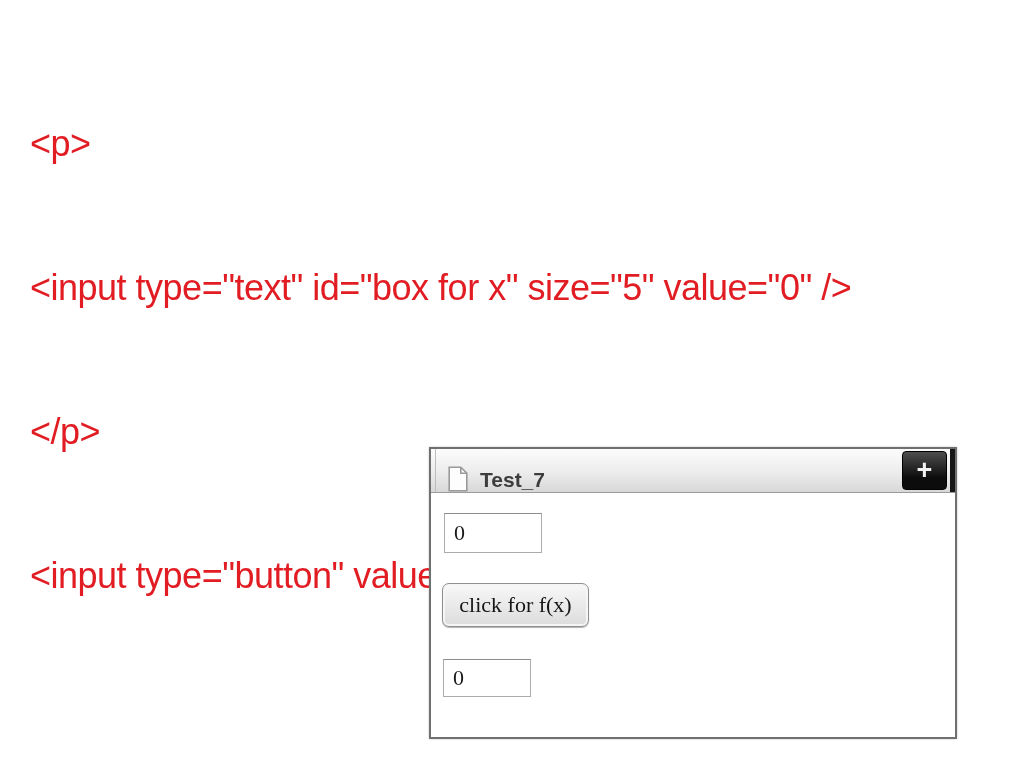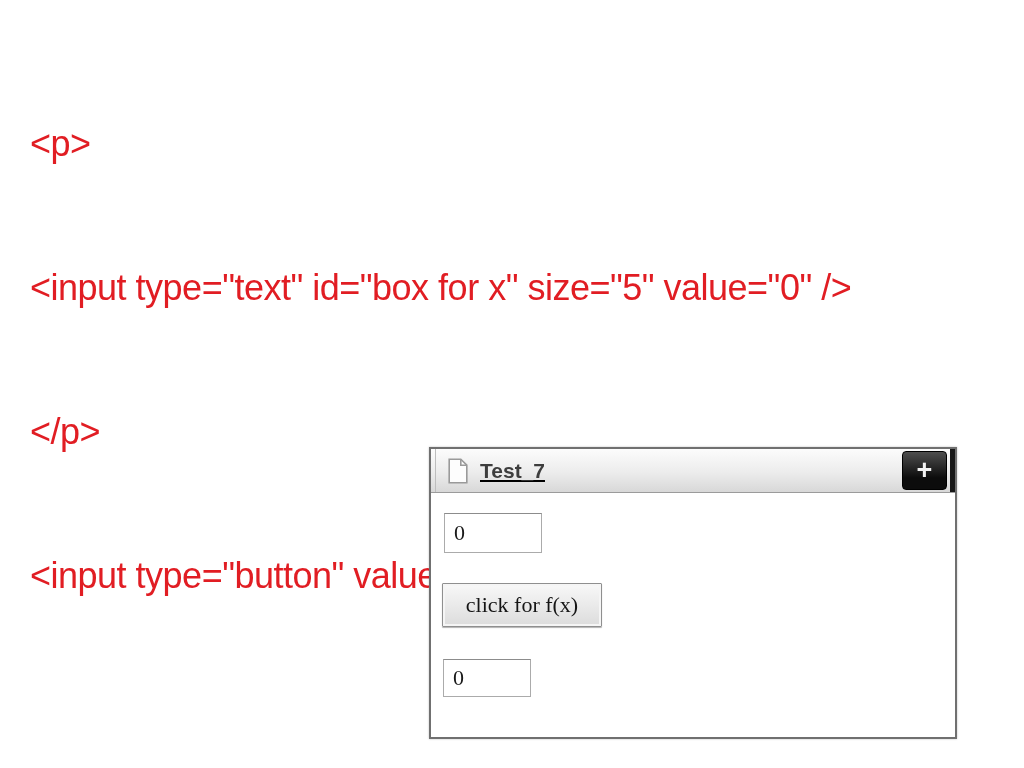--- a/index.html
+++ b/index.html
@@ -21,21 +21,21 @@
     border:2px solid #707070;background:#ffffff;box-sizing:border-box;
     box-shadow:0 0 2px rgba(0,0,0,.25);
   }
   .tabbar{
     position:absolute;left:0;top:0;right:0;height:44px;
     background:linear-gradient(#fcfcfc,#ececec 55%,#d8d8d8);
     border-bottom:1px solid #9b9b9b;box-sizing:border-box;
   }
   .tab{
     position:absolute;left:4px;top:0;bottom:0;right:60px;
-    border-left:1px solid #bdbdbd;display:flex;align-items:center;text-decoration:underline;
+    border-left:1px solid #bdbdbd;display:flex;align-items:flex-end;
   }
   .page-icon{margin-left:12px;display:block;}
   .tab-label{
     margin-left:12px;font-size:21px;font-weight:700;color:#3d3d3d;
     font-family:"Liberation Sans",sans-serif;letter-spacing:0;
   }
   .newtab-btn{
     position:absolute;right:8px;top:2px;width:45px;height:39px;
     background:linear-gradient(#4e4e4e,#0c0c0c 70%);
     border:1px solid #000;border-radius:4px;box-sizing:border-box;
@@ -49,22 +49,22 @@
   .content{position:absolute;left:0;top:44px;right:0;bottom:0;background:#fff;}
   .mock-input{
     position:absolute;box-sizing:border-box;
     border:1px solid #ababab;border-top-color:#8c8c8c;background:#fff;
     font-family:"Liberation Serif",serif;font-size:22px;color:#1a1a1a;
     padding:0 0 0 9px;outline:none;
   }
   .input-x{left:13px;top:20px;width:98px;height:40px;}
   .input-fx{left:12px;top:166px;width:88px;height:38px;}
   .mock-button{
-    position:absolute;left:11px;top:90px;width:160px;height:44px;
-    border:1px solid #8f8f8f;border-radius:1px;box-sizing:border-box;
+    position:absolute;left:11px;top:90px;width:147px;height:44px;
+    border:1px solid #8f8f8f;border-radius:7px;box-sizing:border-box;
     background:linear-gradient(#f8f8f8,#dcdcdc);
     box-shadow:inset 0 0 0 2px #f5f5f5,0 1px 1px rgba(0,0,0,.3);
     font-family:"Liberation Serif",serif;font-size:22px;color:#151515;
     cursor:pointer;
   }
 </style>
 </head>
 <body>
 
 <div class="code">

